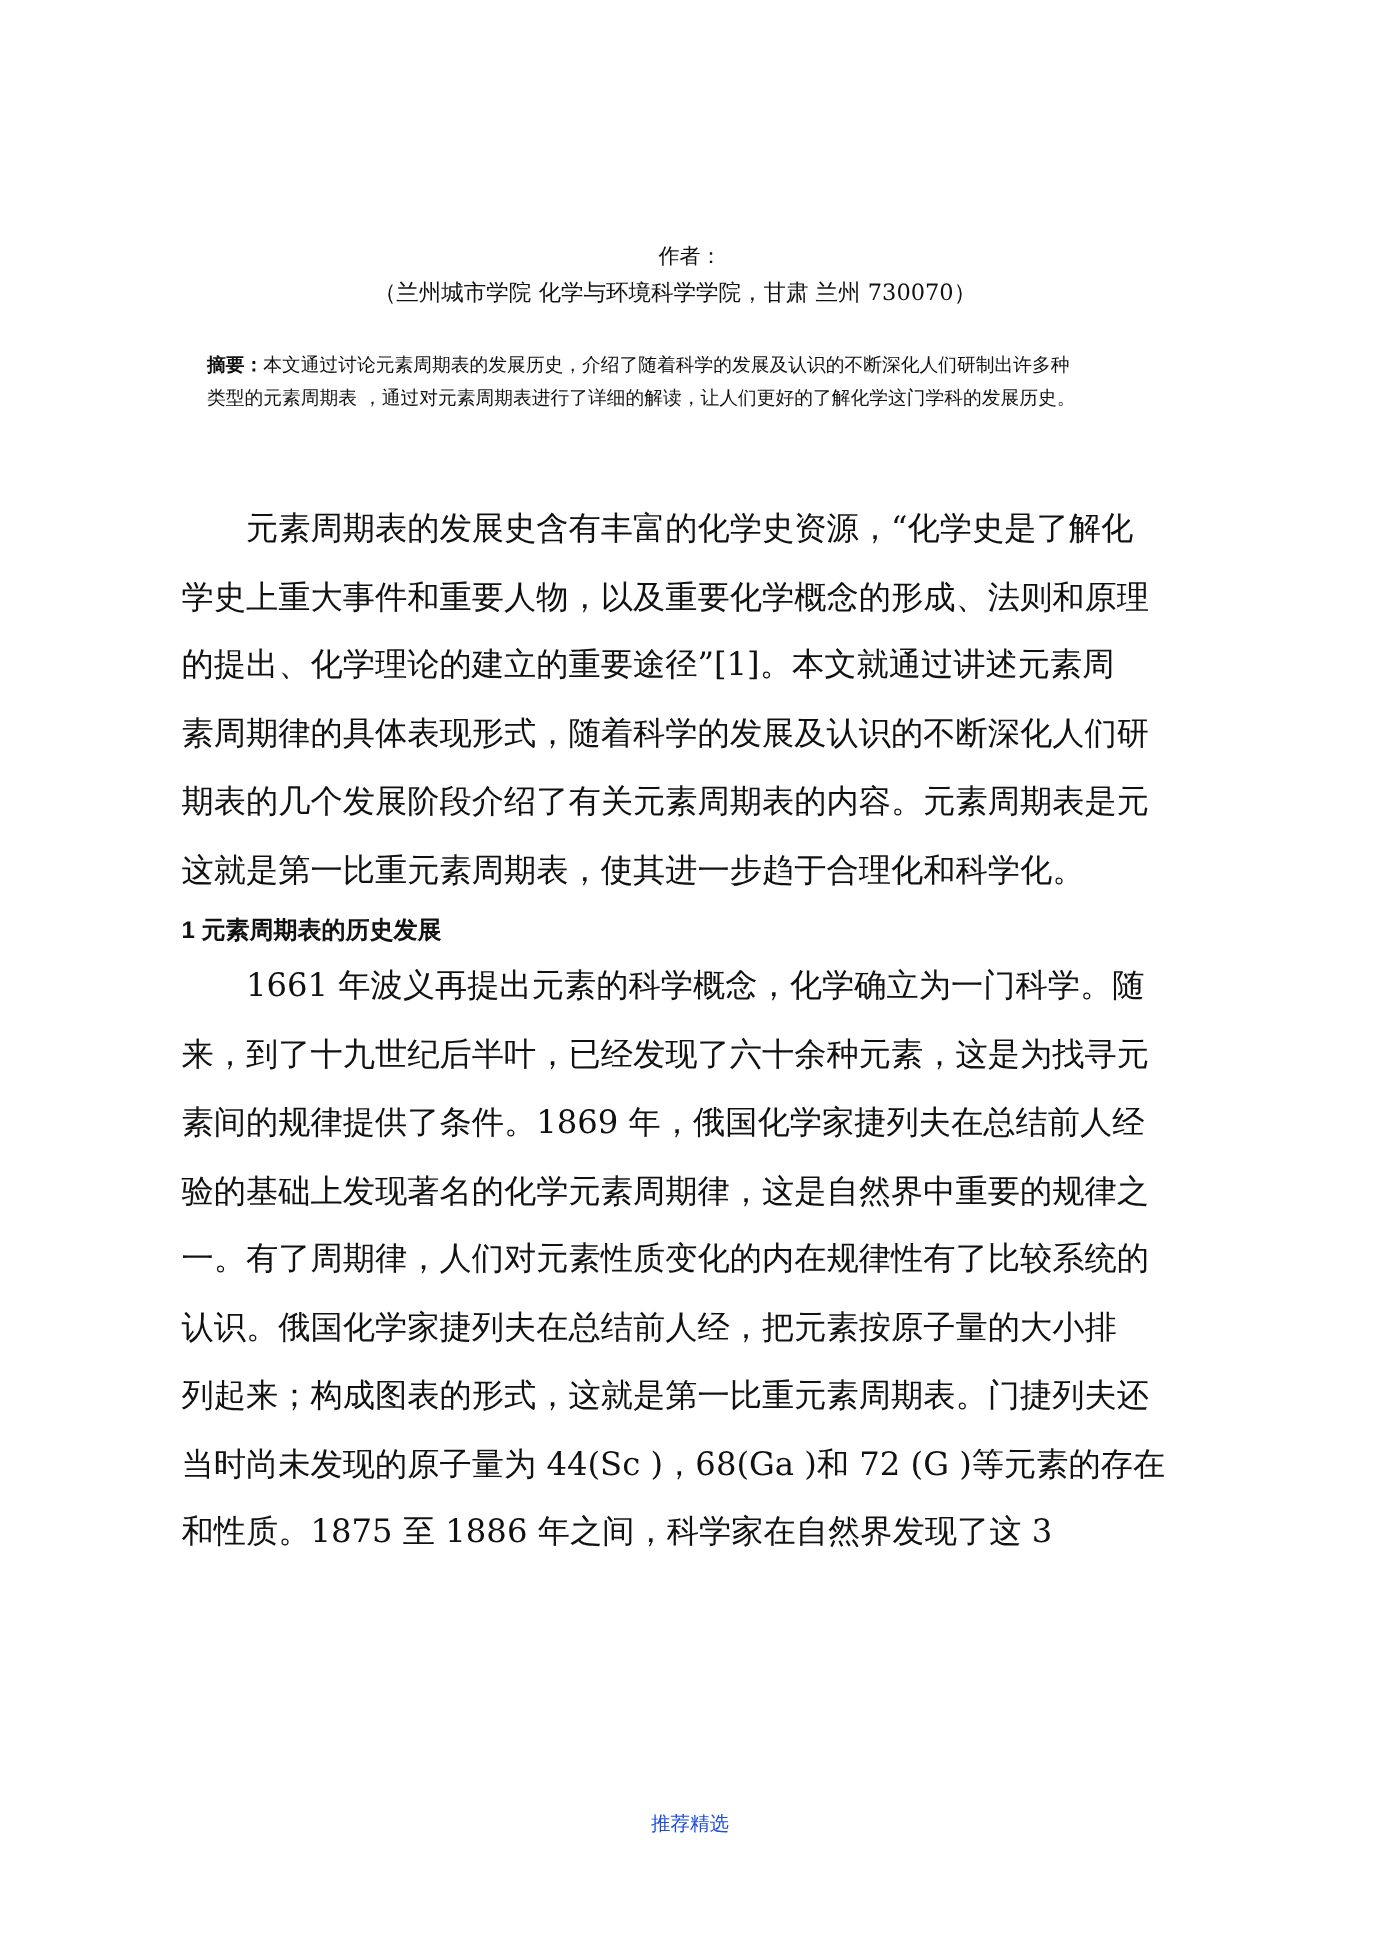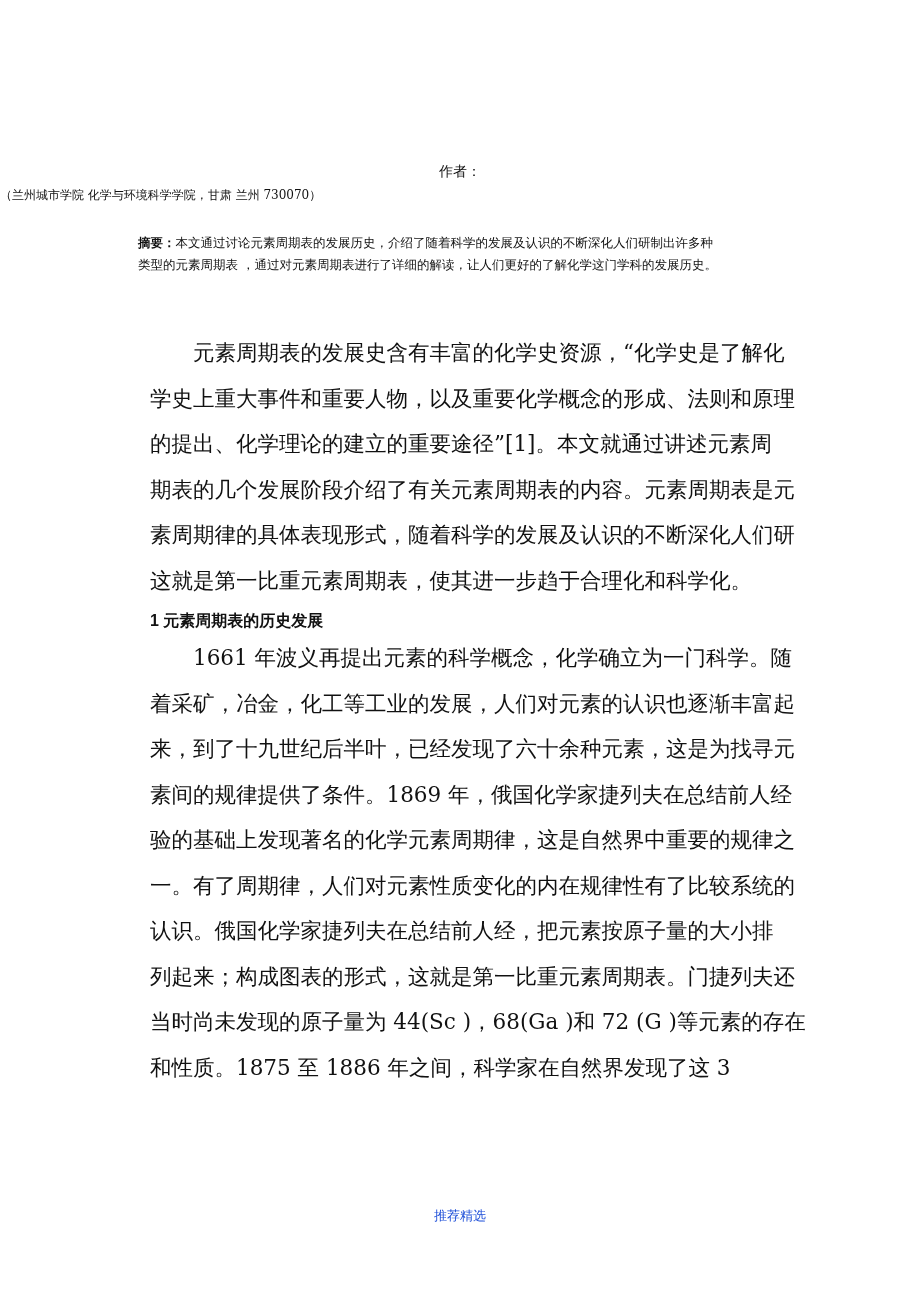--- a/index.html
+++ b/index.html
@@ -40,40 +40,40 @@
       width: 920px;
       text-align: center;
       font-size: 14px;
       line-height: 22px;
     }
     .affil {
       position: absolute;
       top: 185px;
       left: 0;
       width: 900px;
-      text-align: left;
-      font-size: 12px;
+      text-align: center;
+      font-size: 15px;
       line-height: 20px;
     }
     .abstract {
       position: absolute;
       top: 232px;
       left: 138px;
       width: 650px;
       font-size: 12.5px;
       line-height: 22px;
     }
     .abstract .lbl {
       font-family: "DejaVu Sans", "Liberation Sans", sans-serif;
       font-weight: bold;
     }
     .body-text {
       position: absolute;
       top: 330px;
-      left: 150px;
+      left: 121px;
       width: 652px;
       font-size: 21.5px;
       line-height: 45.5px;
       text-align: justify;
     }
     .body-text p {
       margin: 0;
       text-indent: 2em;
     }
     .sec-heading {
@@ -113,30 +113,29 @@
       <span class="lbl">摘要：</span><span>本文通过讨论元素周期表的发展历史，介绍了随着科学的发展及认识的不断深化人们研制出许多种</span>
     </div>
     <div>类型的元素周期表 ，通过对元素周期表进行了详细的解读，让人们更好的了解化学这门学科的发展历史。</div>
   </div>
 
   <div class="body-text">
     <p>
       <span class="line">元素周期表的发展史含有丰富的化学史资源，“化学史是了解化</span>
       <span class="line" style="text-indent:0">学史上重大事件和重要人物，以及重要化学概念的形成、法则和原理</span>
       <span class="line" style="text-indent:0">的提出、化学理论的建立的重要途径”[1]。本文就通过讲述元素周</span>
+      <span class="line" style="text-indent:0">素周期律的具体表现形式，随着科学的发展及认识的不断深化人们研</span>
       <span class="line" style="text-indent:0">期表的几个发展阶段介绍了有关元素周期表的内容。元素周期表是元</span>
-      <span class="line" style="text-indent:0">素周期律的具体表现形式，随着科学的发展及认识的不断深化人们研</span>
       <span class="line" style="text-indent:0">这就是第一比重元素周期表，使其进一步趋于合理化和科学化。</span>
     </p>
 
     <h2 class="sec-heading">1 元素周期表的历史发展</h2>
 
     <p style="margin-top:-4px;">
       <span class="line">1661 年波义再提出元素的科学概念，化学确立为一门科学。随</span>
-      <span class="line" style="text-indent:0">着采矿，冶金，化工等工业的发展，人们对元素的认识也逐渐丰富起</span>
       <span class="line" style="text-indent:0">来，到了十九世纪后半叶，已经发现了六十余种元素，这是为找寻元</span>
       <span class="line" style="text-indent:0">素间的规律提供了条件。1869 年，俄国化学家捷列夫在总结前人经</span>
       <span class="line" style="text-indent:0">验的基础上发现著名的化学元素周期律，这是自然界中重要的规律之</span>
       <span class="line" style="text-indent:0">一。有了周期律，人们对元素性质变化的内在规律性有了比较系统的</span>
       <span class="line" style="text-indent:0">认识。俄国化学家捷列夫在总结前人经，把元素按原子量的大小排</span>
       <span class="line" style="text-indent:0">列起来；构成图表的形式，这就是第一比重元素周期表。门捷列夫还</span>
       <span class="line" style="text-indent:0">当时尚未发现的原子量为 44(Sc )，68(Ga )和 72 (G )等元素的存在</span>
       <span class="line" style="text-indent:0">和性质。1875 至 1886 年之间，科学家在自然界发现了这 3</span>
     </p>
   </div>

